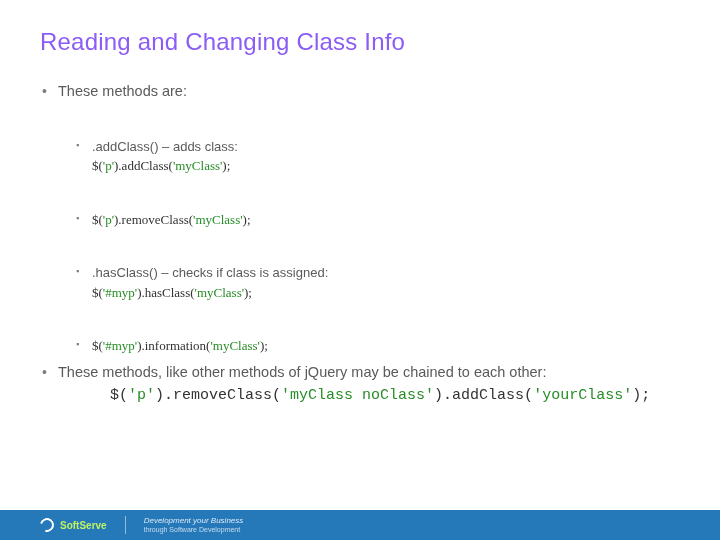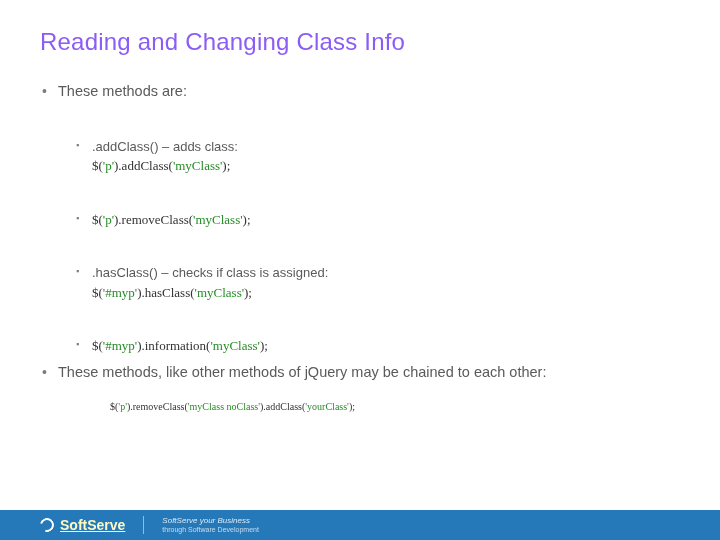--- a/index.html
+++ b/index.html
@@ -56,41 +56,41 @@
   .code {
     font-family: Liberation Serif, serif;
     font-size: 13px;
     color: #333;
     display: block;
     margin-top: 2px;
     font-weight: 400;
   }
   .code .s { color: #278c27; }
   .chain-code {
-    font-family: Liberation Serif, serif;
-    font-size: 10px;
+    font-family: Liberation Mono, monospace;
+    font-size: 15px;
     color: #333;
     margin-left: 52px;
-    margin-top: 18px;
+    margin-top: 4px;
     font-weight: 400;
   }
   .chain-code .s { color: #278c27; }
   .footer {
     position: absolute;
     left: 0; right: 0; bottom: 0;
     height: 30px;
     background: #2679b9;
     display: flex;
     align-items: center;
     padding-left: 40px;
     gap: 18px;
   }
   .logo {
     display: flex; align-items: center; gap: 6px;
-    color: #fef9c3; font-size: 14px; font-weight: 600; text-decoration: underline;
+    color: #bef264; font-size: 10px; font-weight: 600;
   }
   .logo-ring {
     width: 14px; height: 14px; border: 2px solid #fff;
     border-radius: 50%; border-left-color: transparent;
     transform: rotate(-30deg);
   }
   .divider { width: 1px; height: 18px; background: rgba(255,255,255,0.5); }
   .tagline { color: #dbe9f4; font-size: 8px; line-height: 1.1; font-style: italic; }
   .tagline .l2 { font-style: normal; font-size: 7px; opacity: 0.85; }
 </style>
@@ -127,16 +127,16 @@
   </ul>
 </div>
 
 <div class="footer">
   <div class="logo">
     <span class="logo-ring"></span>
     <span>SoftServe</span>
   </div>
   <div class="divider"></div>
   <div class="tagline">
-    <div>SoftServe your Business</div>
+    <div>Development your Business</div>
     <div class="l2">through Software Development</div>
   </div>
 </div>
 
 </body></html>

